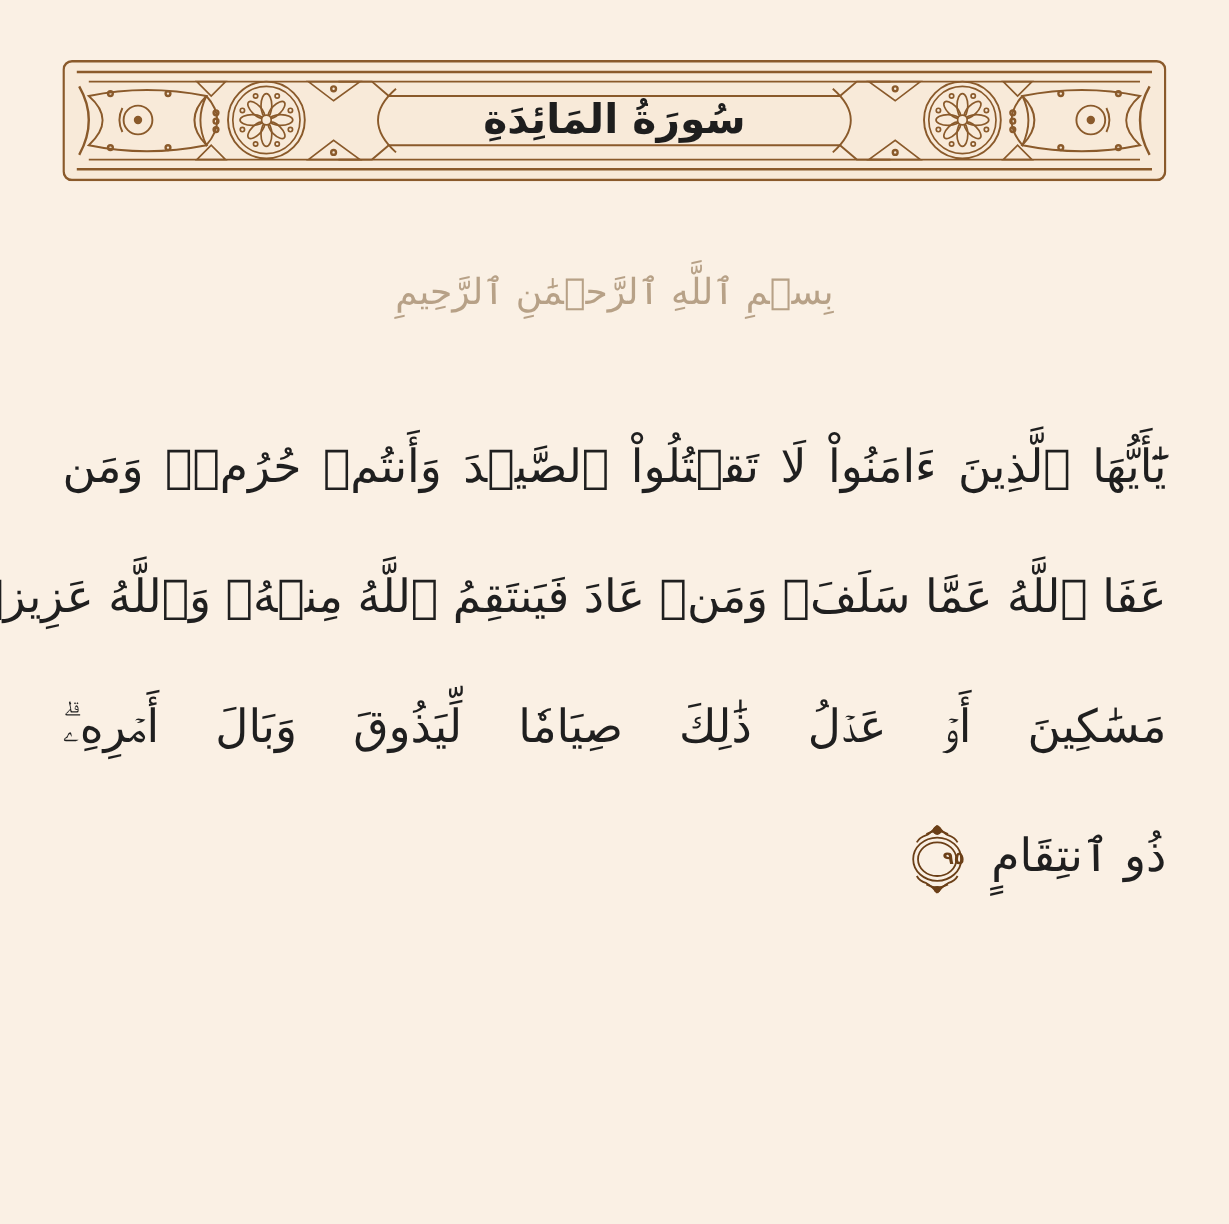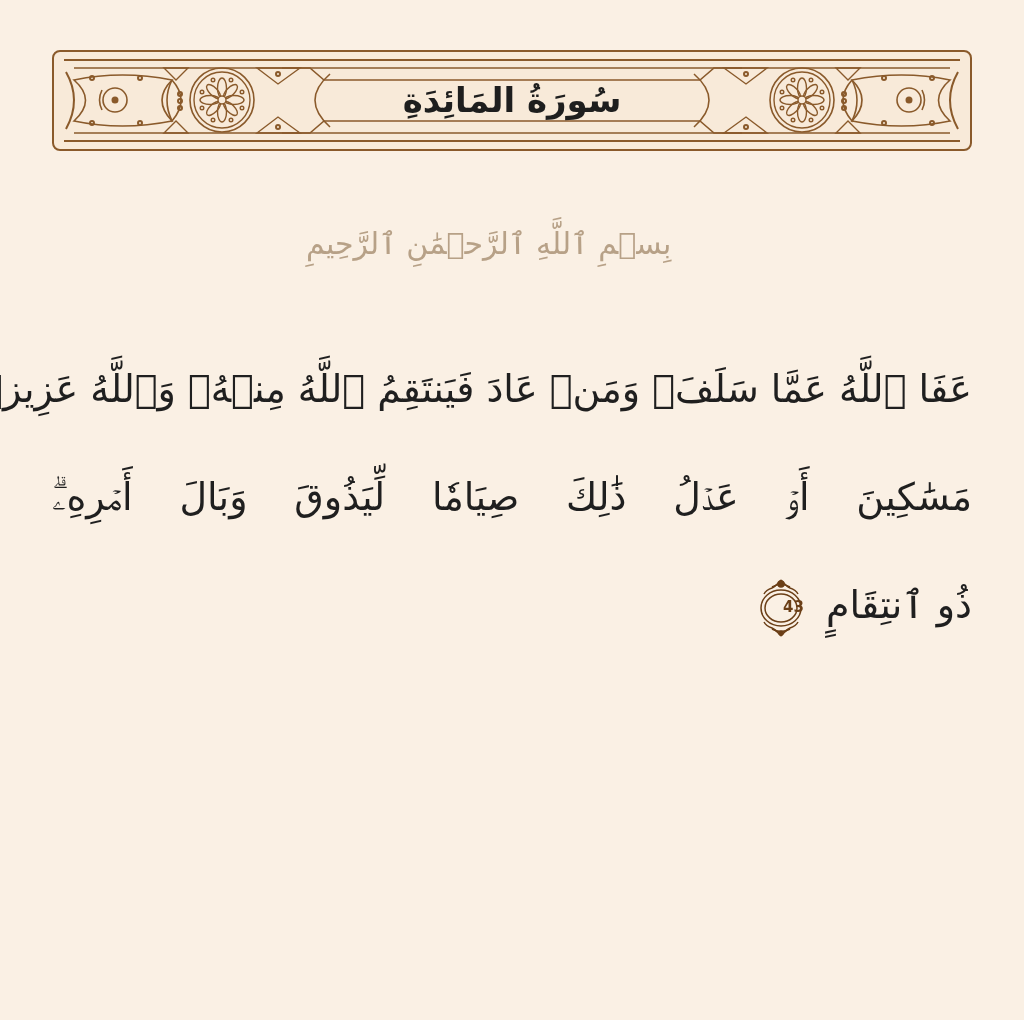--- a/index.html
+++ b/index.html
@@ -34,25 +34,25 @@
       text-align: center;
       direction: rtl;
       font-family: "DejaVu Sans", sans-serif;
       font-size: 34px;
       font-weight: bold;
       color: #1e1e1e;
       line-height: 56px;
     }
     .basmala {
       position: absolute;
-      left: 306px;
+      left: 320px;
       width: 384px;
       top: 214px;
       height: 60px;
-      text-align: left;
+      text-align: center;
       direction: rtl;
       font-family: "DejaVu Sans", sans-serif;
       font-size: 30px;
       color: #b7a187;
       line-height: 60px;
     }
     .verse-body {
       position: absolute;
       left: 52px;
       width: 920px;
@@ -205,33 +205,34 @@
         <circle cx="226" cy="77" r="2"></circle>
       </g>
     </g>
   </svg>
   <div class="surah-title">سُورَةُ المَائِدَةِ</div>
 </div>
 
 <div class="basmala">بِسۡمِ ٱللَّهِ ٱلرَّحۡمَٰنِ ٱلرَّحِيمِ</div>
 
 <div class="verse-body">
+  <div class="verse-line">يَٰٓأَيُّهَا ٱلَّذِينَ ءَامَنُواْ لَا تَقۡتُلُواْ ٱلصَّيۡدَ وَأَنتُمۡ حُرُمٞۚ وَمَن</div>
   <div class="verse-line">عَفَا ٱللَّهُ عَمَّا سَلَفَۚ وَمَنۡ عَادَ فَيَنتَقِمُ ٱللَّهُ مِنۡهُۚ وَٱللَّهُ عَزِيزٞ</div>
   <div class="verse-line">مَسَٰكِينَ أَوۡ عَدۡلُ ذَٰلِكَ صِيَامٗا لِّيَذُوقَ وَبَالَ أَمۡرِهِۦۗ</div>
   <div class="verse-line last">
     <span>ذُو ٱنتِقَامٍ</span>
     <span class="ayah-marker">
       <svg width="46" height="64" viewBox="0 0 46 64">
         <g fill="none" stroke="#6b3f17" stroke-width="1.5">
           <ellipse cx="23" cy="32" rx="20" ry="18"></ellipse>
           <ellipse cx="23" cy="32" rx="16" ry="14"></ellipse>
           <path d="M23,4 Q18,10 14,12 Q8,14 6,18 M23,4 Q28,10 32,12 Q38,14 40,18"></path>
           <circle cx="23" cy="8" r="3" fill="#6b3f17"></circle>
           <path d="M14,11 Q23,6 32,11"></path>
           <path d="M23,60 Q18,54 14,52 Q8,50 6,46 M23,60 Q28,54 32,52 Q38,50 40,46"></path>
           <path d="M14,53 Q23,58 32,53"></path>
           <circle cx="23" cy="57" r="2" fill="#6b3f17"></circle>
         </g>
       </svg>
-      <span class="ayah-number">43</span>
+      <span class="ayah-number">٩٥</span>
     </span>
   </div>
 </div>
 
 </body></html>

